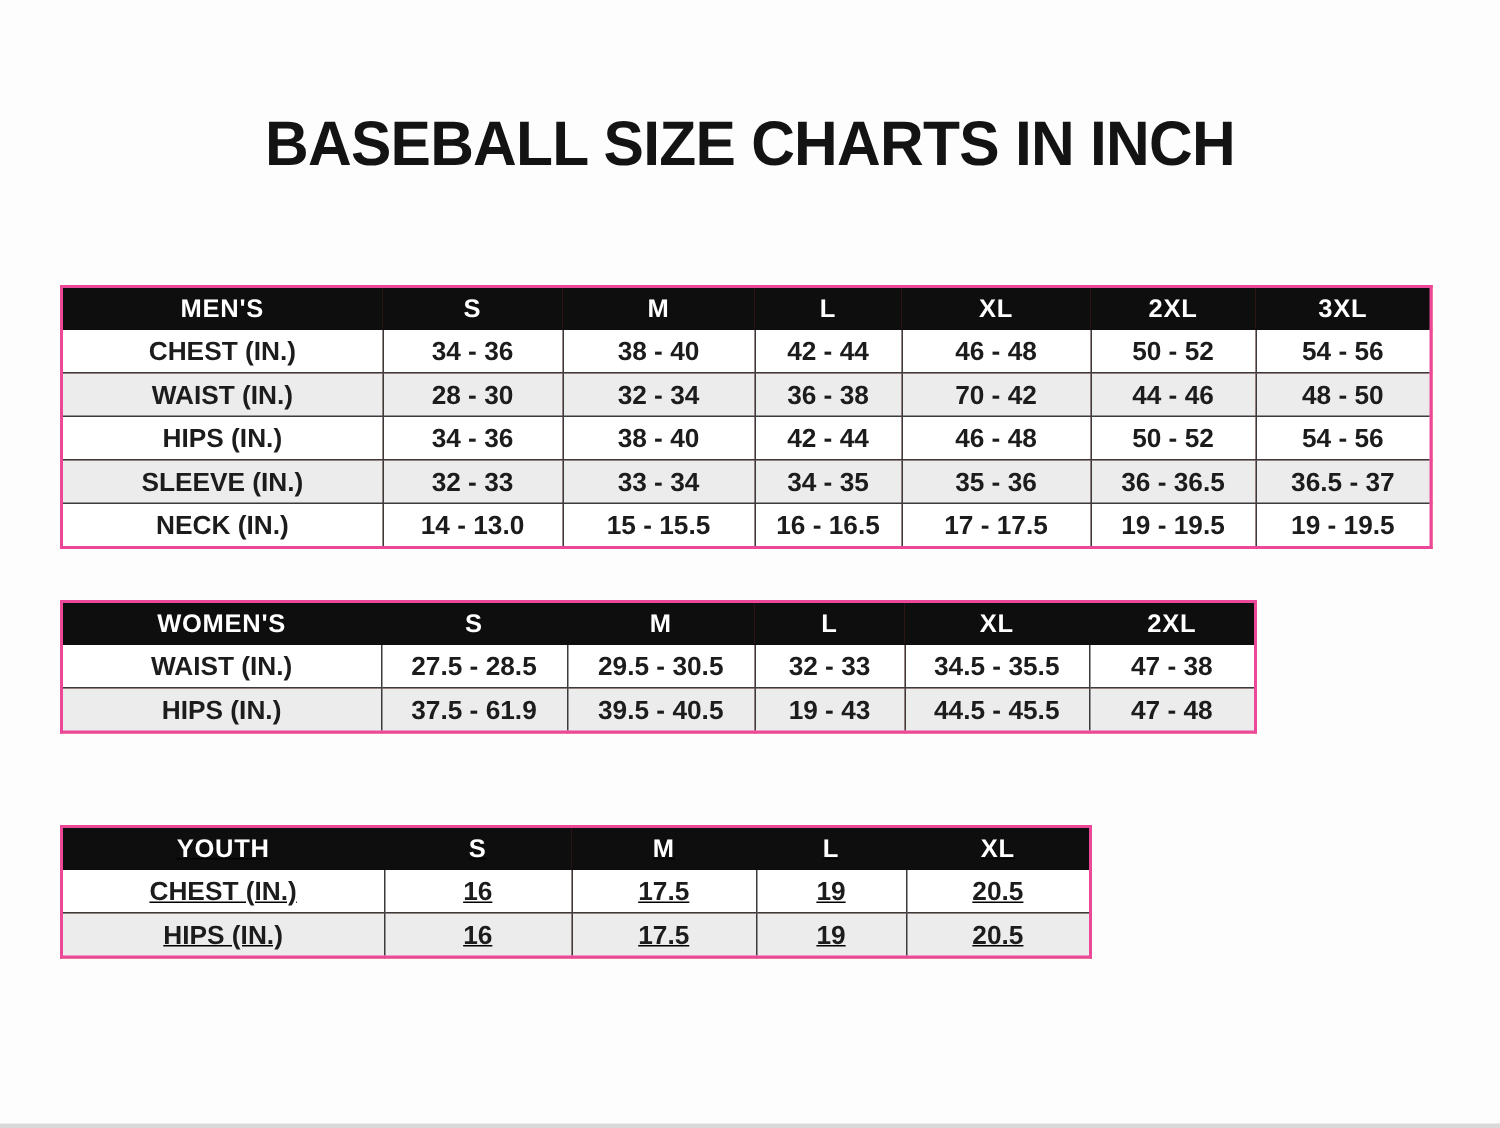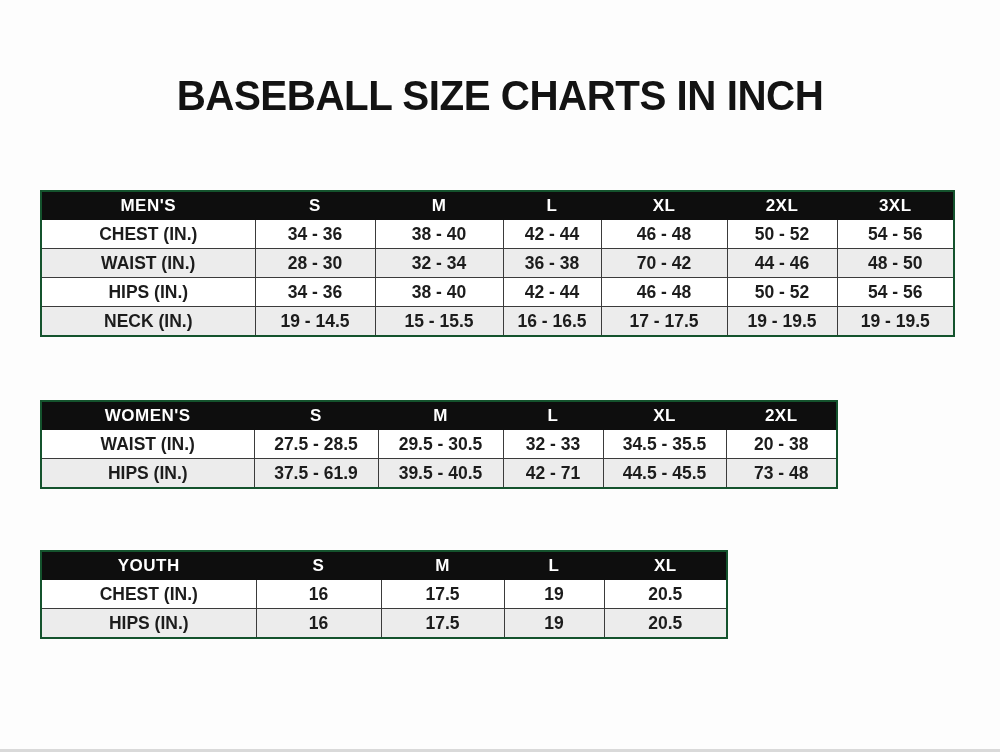--- a/index.html
+++ b/index.html
@@ -23,21 +23,21 @@
     font-size: 42px;
     font-weight: bold;
     letter-spacing: -0.5px;
     color: #131313;
     transform: scaleX(0.96);
   }
   table.size-chart {
     position: absolute;
     border-collapse: collapse;
     table-layout: fixed;
-    border: 2px solid #14532d;
+    border: 2px solid #ec4899;
     background: #ef4444;
   }
   table.size-chart th {
     background: #0e0e0e;
     color: #ffffff;
     font-size: 17px;
     font-weight: bold;
     letter-spacing: 0.5px;
     height: 27px;
     border: 1px solid #0e0e0e;
@@ -54,21 +54,21 @@
     color: #1c1c1c;
     height: 28px;
     padding: 0;
     background: #ffffff;
   }
   table.size-chart tbody tr:nth-child(even) td {
     background: #ececec;
   }
   #table-mens   { left: 40px; top: 190px; width: 913px; }
   #table-womens { left: 40px; top: 400px; width: 796px; }
-  #table-youth  { left: 40px; top: 550px; width: 686px; }
+  #table-youth  { left: 40px; top: 550px; width: 686px; text-decoration: underline; }
   .page-bottom-edge {
     position: absolute;
     left: 0;
     bottom: 0;
     width: 1000px;
     height: 3px;
     background: #d9d9d9;
   }
 </style>
 </head>
@@ -119,22 +119,31 @@
       <tr>
         <td>HIPS (IN.)</td>
         <td>34 - 36</td>
         <td>38 - 40</td>
         <td>42 - 44</td>
         <td>46 - 48</td>
         <td>50 - 52</td>
         <td>54 - 56</td>
       </tr>
       <tr>
+        <td>SLEEVE (IN.)</td>
+        <td>32 - 33</td>
+        <td>33 - 34</td>
+        <td>34 - 35</td>
+        <td>35 - 36</td>
+        <td>36 - 36.5</td>
+        <td>36.5 - 37</td>
+      </tr>
+      <tr>
         <td>NECK (IN.)</td>
-        <td>19 - 14.5</td>
+        <td>14 - 13.0</td>
         <td>15 - 15.5</td>
         <td>16 - 16.5</td>
         <td>17 - 17.5</td>
         <td>19 - 19.5</td>
         <td>19 - 19.5</td>
       </tr>
     </tbody>
   </table>
 
 <table class="size-chart" id="table-womens">
@@ -156,29 +165,29 @@
         <th>2XL</th>
       </tr>
     </thead>
     <tbody>
       <tr>
         <td>WAIST (IN.)</td>
         <td>27.5 - 28.5</td>
         <td>29.5 - 30.5</td>
         <td>32 - 33</td>
         <td>34.5 - 35.5</td>
-        <td>20 - 38</td>
+        <td>47 - 38</td>
       </tr>
       <tr>
         <td>HIPS (IN.)</td>
         <td>37.5 - 61.9</td>
         <td>39.5 - 40.5</td>
-        <td>42 - 71</td>
+        <td>19 - 43</td>
         <td>44.5 - 45.5</td>
-        <td>73 - 48</td>
+        <td>47 - 48</td>
       </tr>
     </tbody>
   </table>
 
 <table class="size-chart" id="table-youth">
   <colgroup>
     <col style="width:215px">
       <col style="width:125px">
       <col style="width:123px">
     <col style="width:100px">

